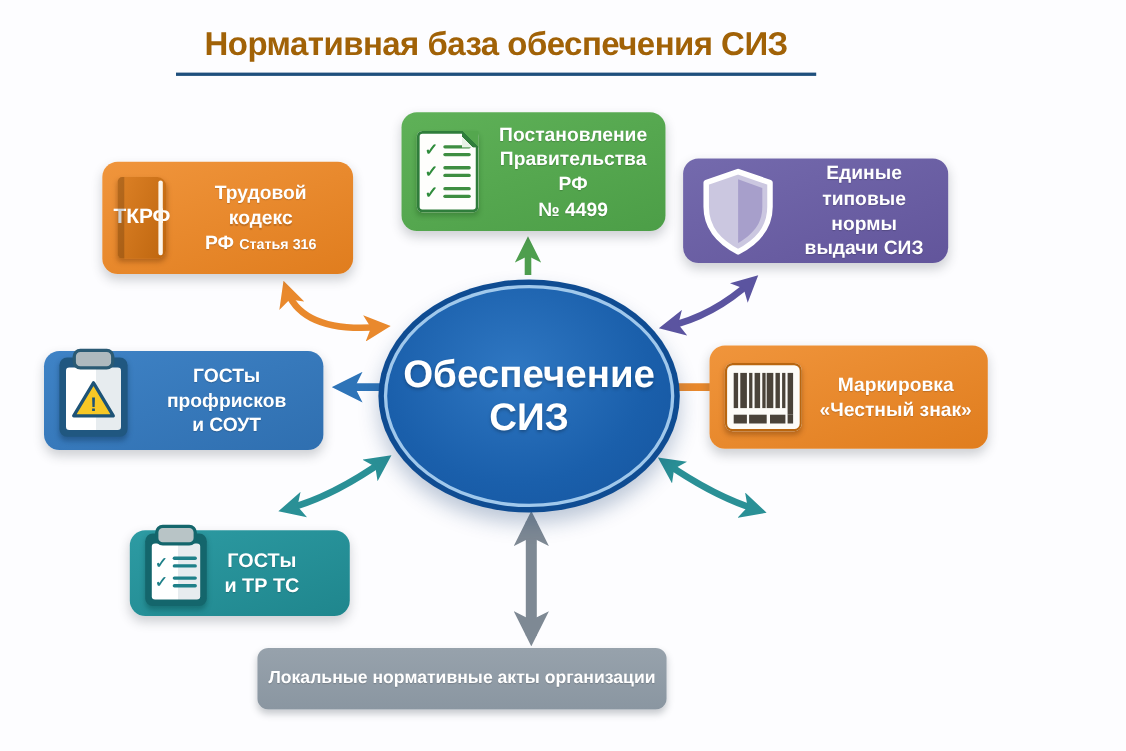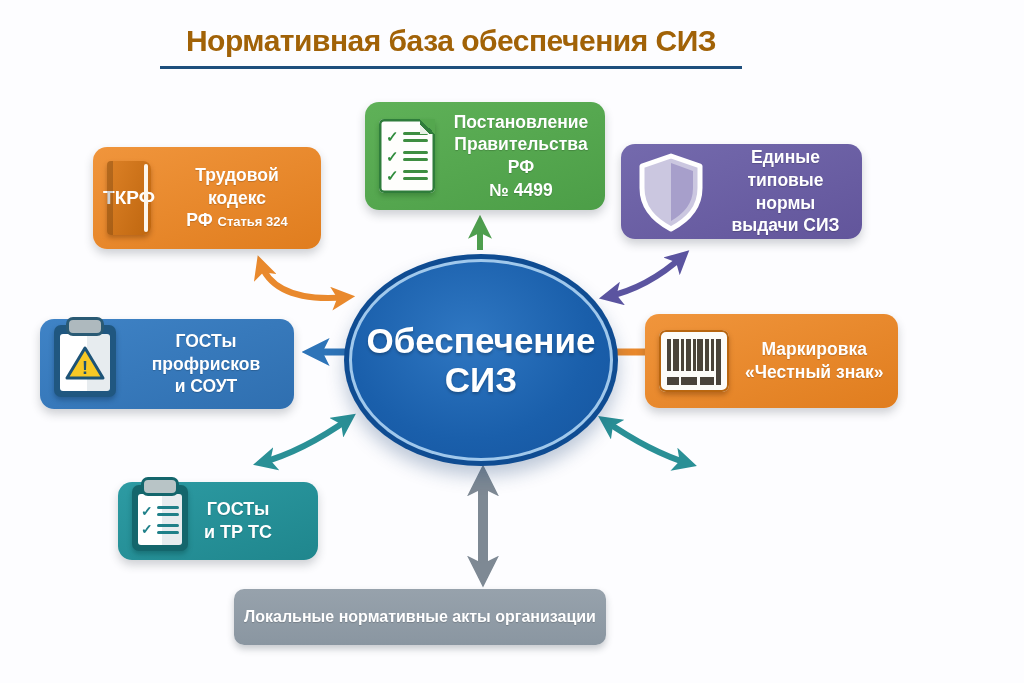--- a/index.html
+++ b/index.html
@@ -142,21 +142,21 @@
 </div>
 
 <div class="node node-orange" id="node-labor">
   <div class="book">
     <span>ТК</span>
     <span>РФ</span>
   </div>
   <div class="txt">
     <div>Трудовой кодекс</div>
     <div><span>РФ</span>
-         <span class="small">Статья 324</span></div>
+         <span class="small">Статья 316</span></div>
   </div>
 </div>
 
 <div class="node node-green" id="node-decree">
   <div class="doc">
     <div class="doc-row">
         <span class="chk">✓</span>
         <span class="lines">
           <i></i>
           <i></i>

